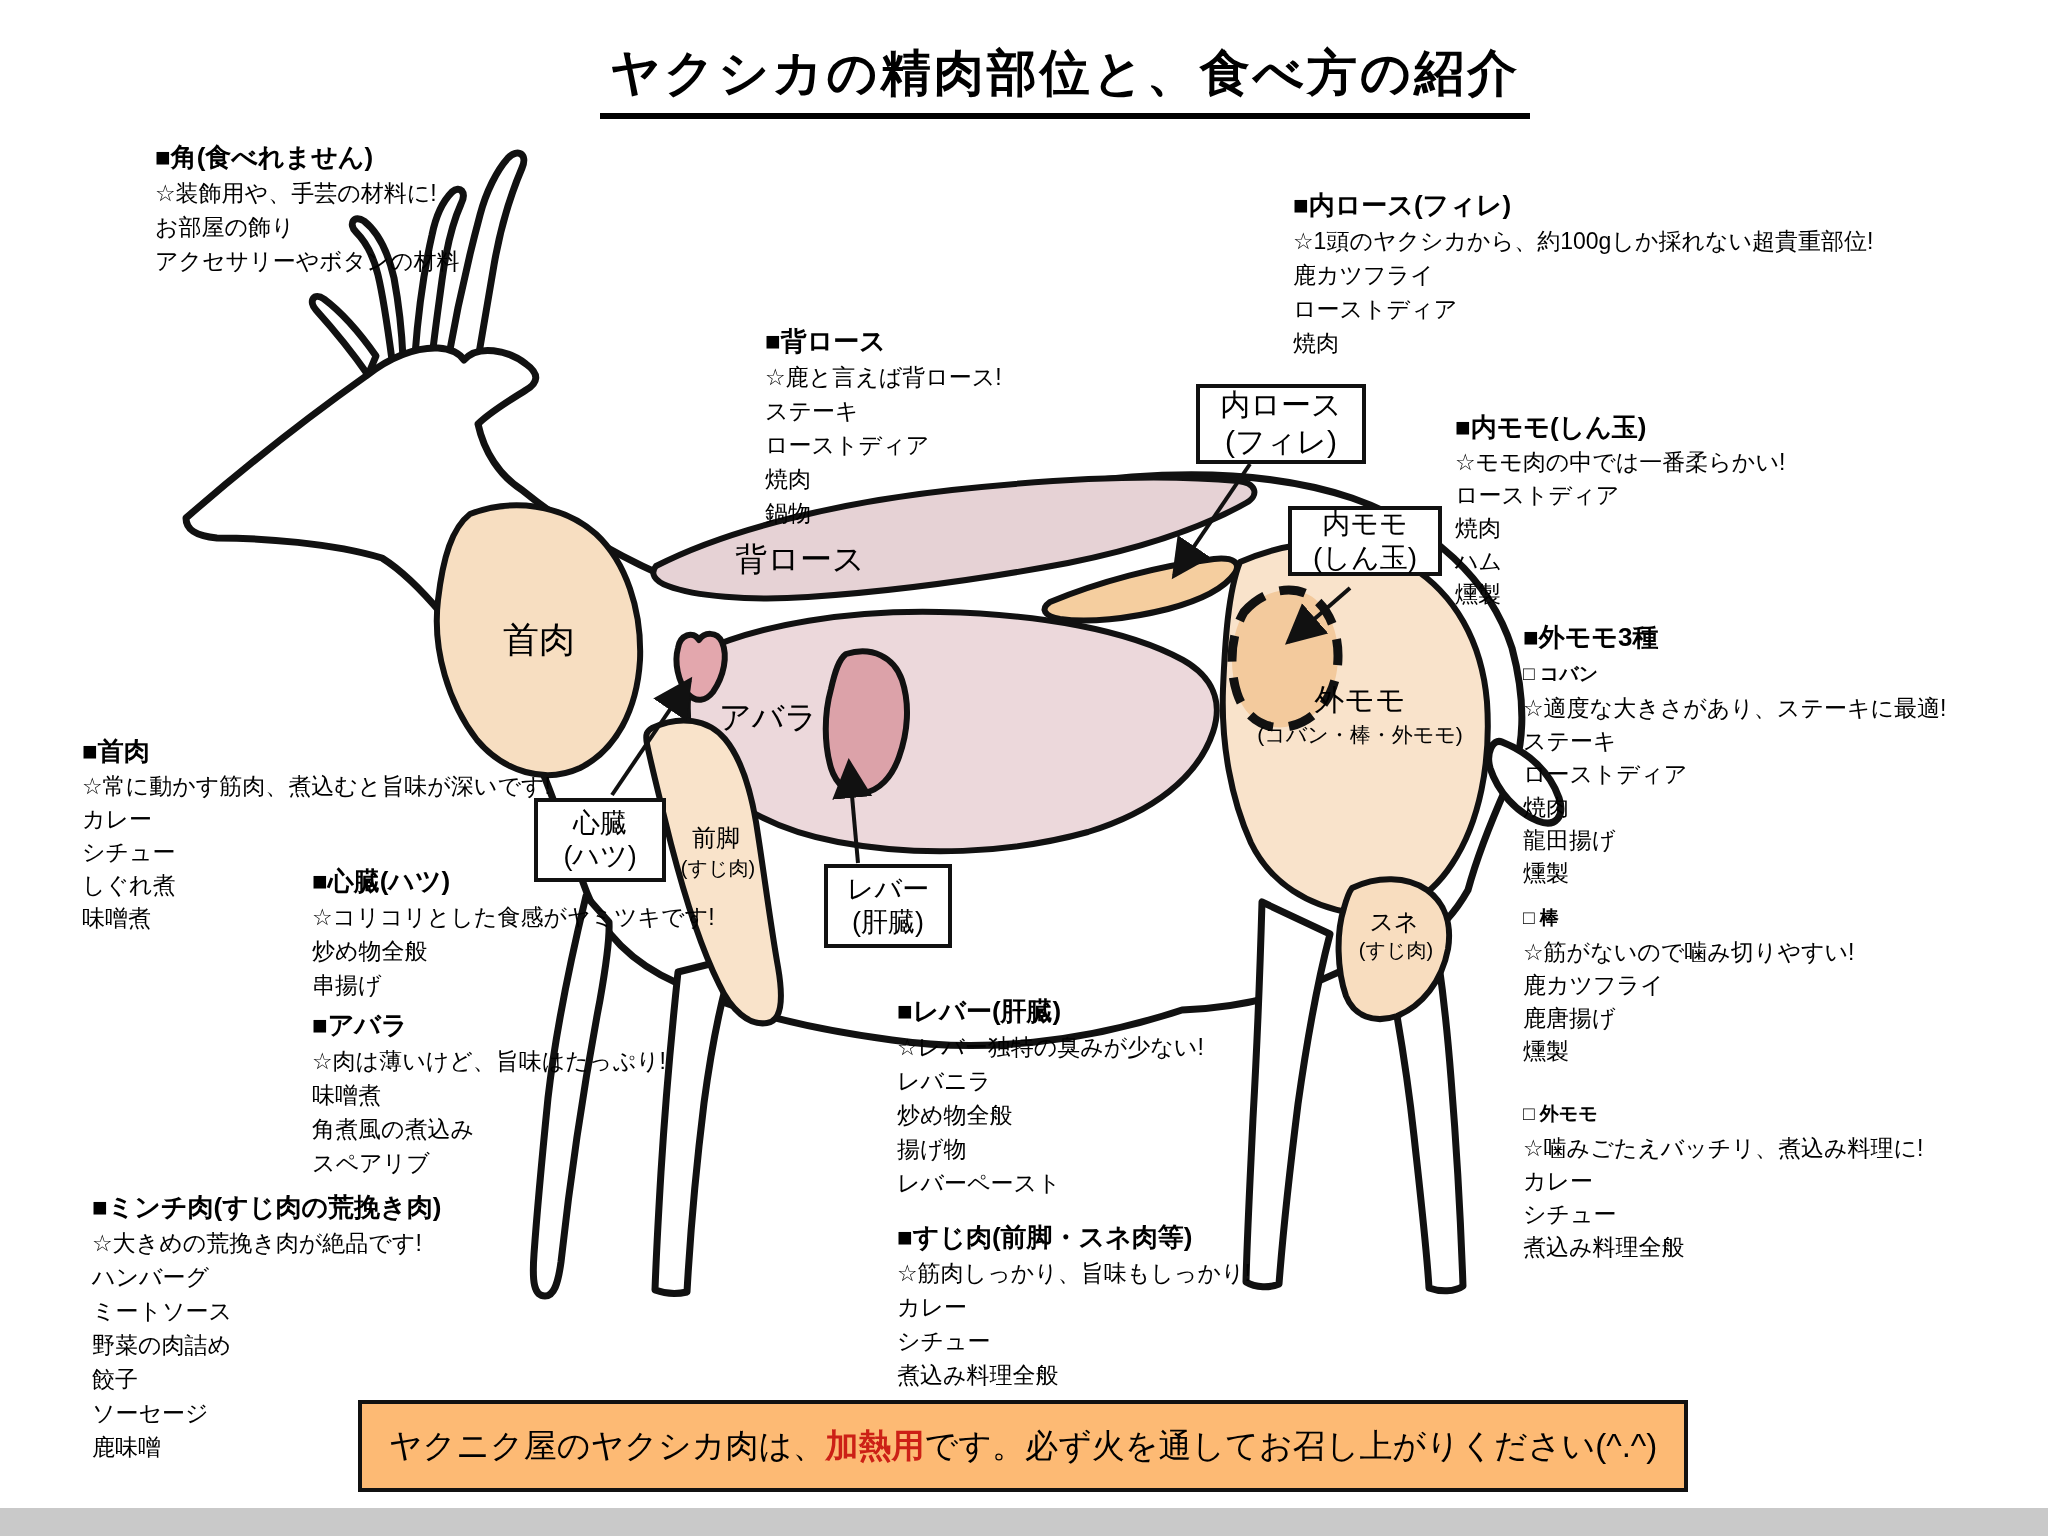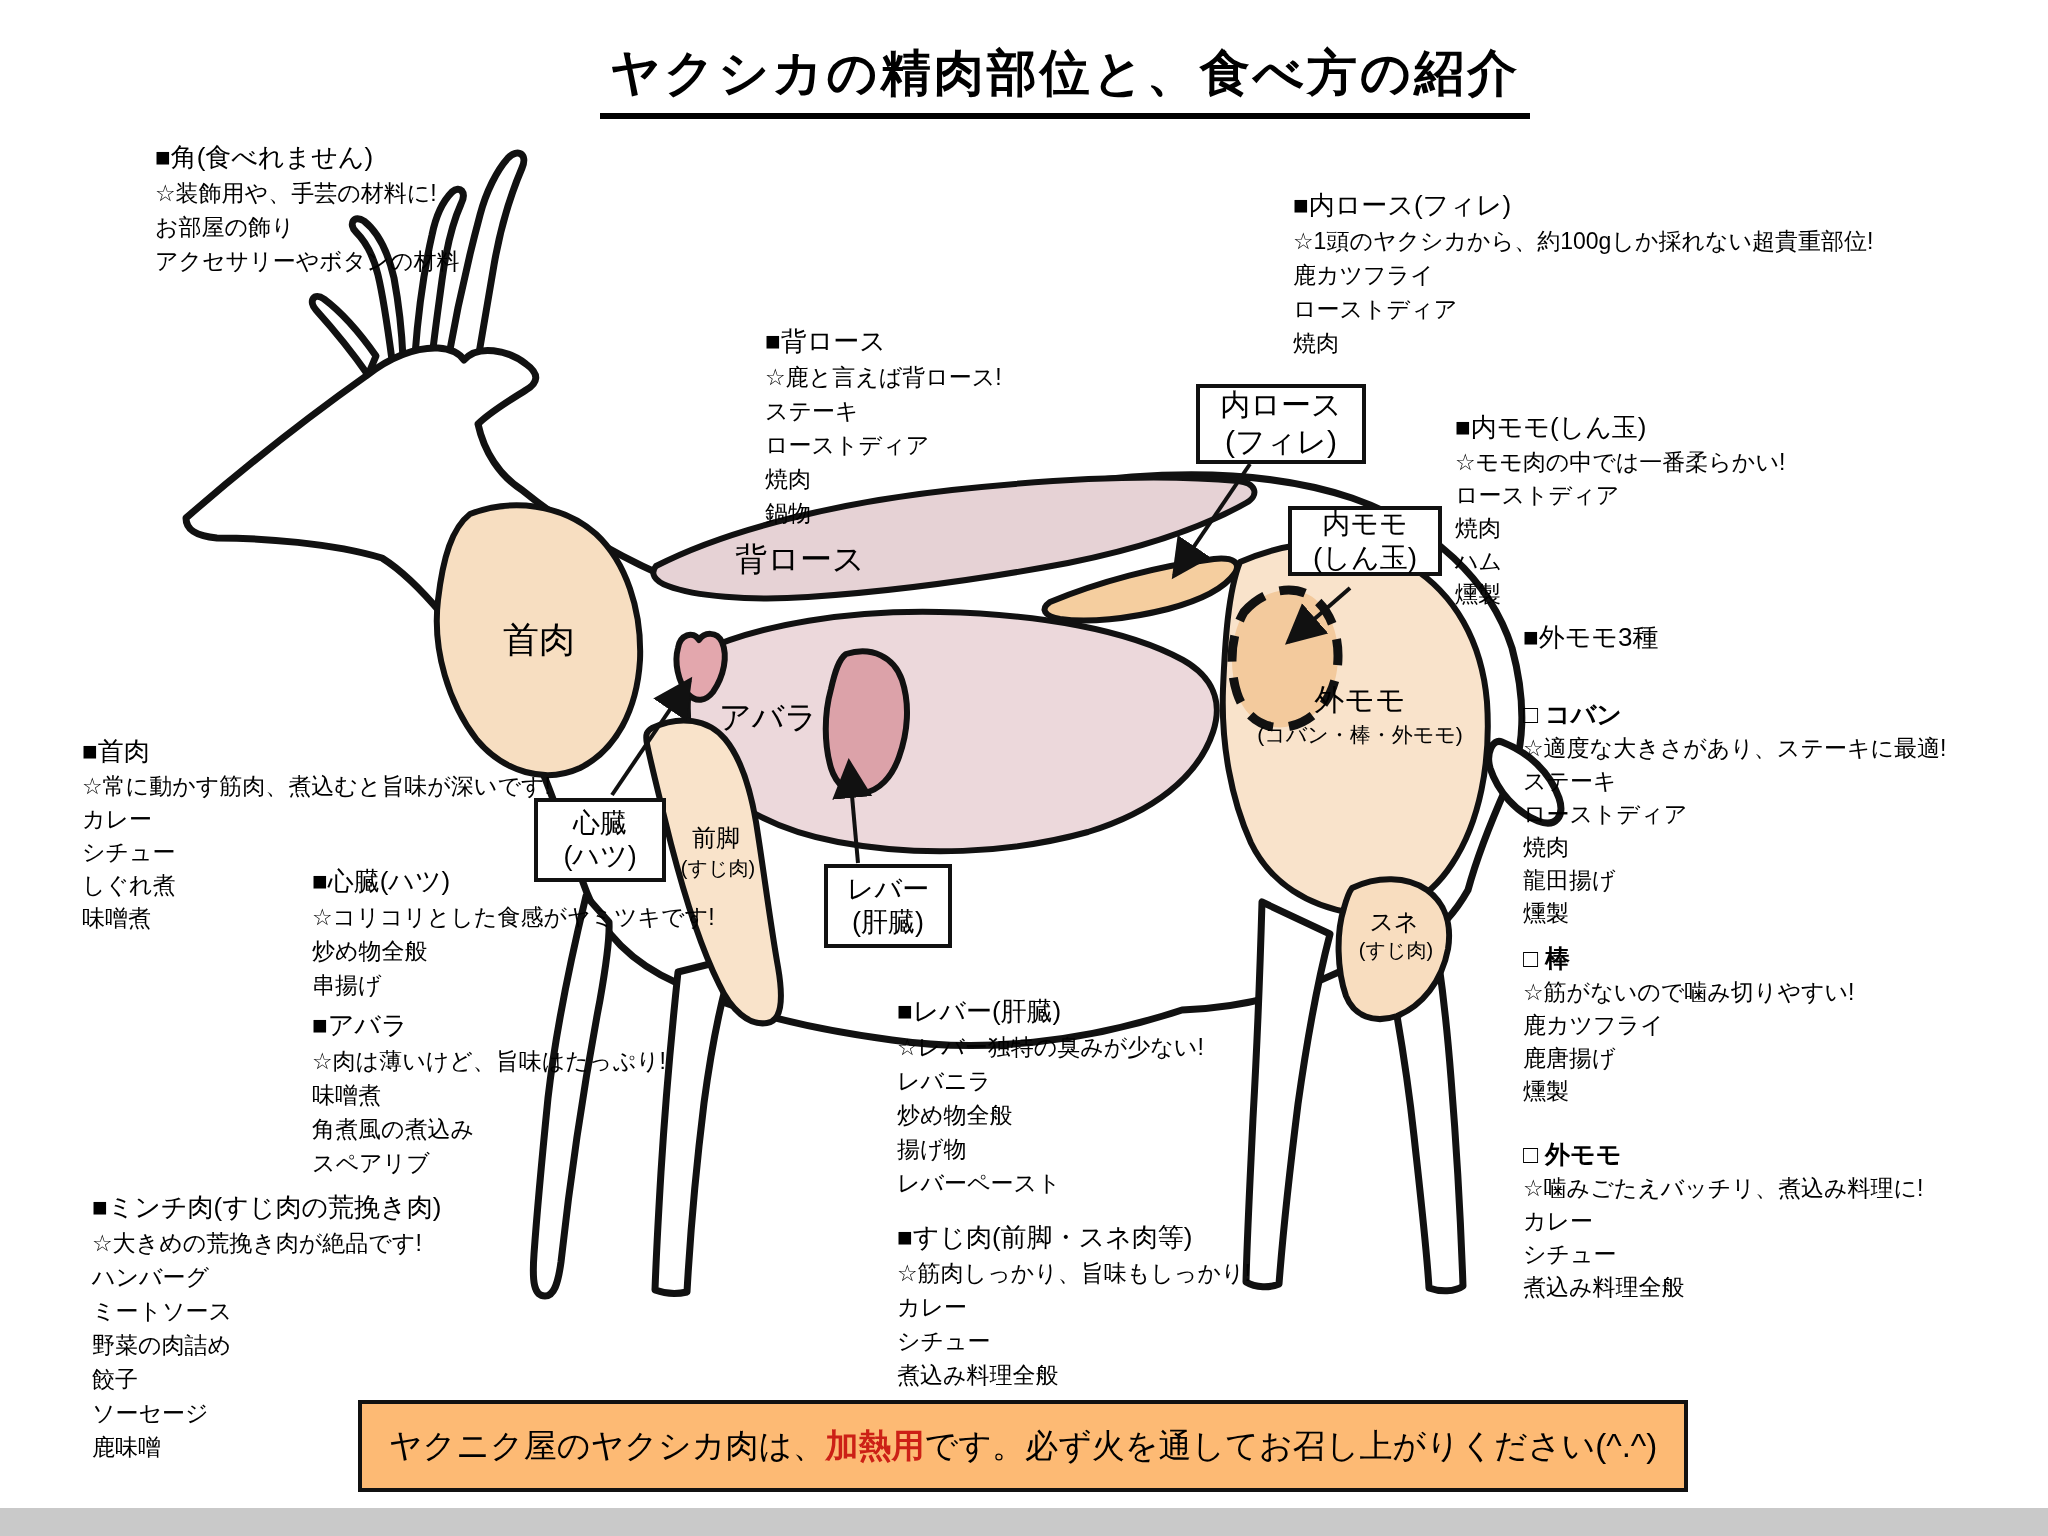--- a/index.html
+++ b/index.html
@@ -7,22 +7,22 @@
     position:relative;width:2048px;height:1536px;background:#ffffff;overflow:hidden;
     font-family:"Liberation Sans","DejaVu Sans",sans-serif;color:#000;
   }
   .title-wrap{position:absolute;top:40px;left:0;width:100%;text-align:center;padding-left:41px;}
   .title-text{
     display:inline-block;font-size:50px;font-weight:900;letter-spacing:3px;
     border-bottom:6px solid #000;padding:0 10px 6px 10px;white-space:nowrap;
   }
   svg.deer{position:absolute;left:0;top:0;}
   .block{position:absolute;font-size:23px;line-height:34px;}
-  .block .hd{font-size:26px;font-weight:400;line-height:38px;white-space:nowrap;}
-  .block .sub{font-size:25px;font-weight:800;line-height:36px;white-space:nowrap;margin-top:40px;}
+  .block .hd{font-size:26px;font-weight:700;line-height:38px;white-space:nowrap;}
+  .block .sub{font-size:19px;font-weight:800;line-height:36px;white-space:nowrap;}
   .block .ln{white-space:nowrap;}
   .rlabel{position:absolute;transform:translate(-50%,-50%);white-space:nowrap;}
   .callout{
     position:absolute;background:#fff;border:4px solid #111;box-sizing:border-box;
     display:flex;flex-direction:column;justify-content:center;text-align:center;
     line-height:1.22;white-space:nowrap;
   }
   .banner{
     position:absolute;left:358px;top:1400px;width:1330px;height:92px;box-sizing:border-box;
     border:4px solid #111;background:#fdba74;display:flex;align-items:center;justify-content:center;

